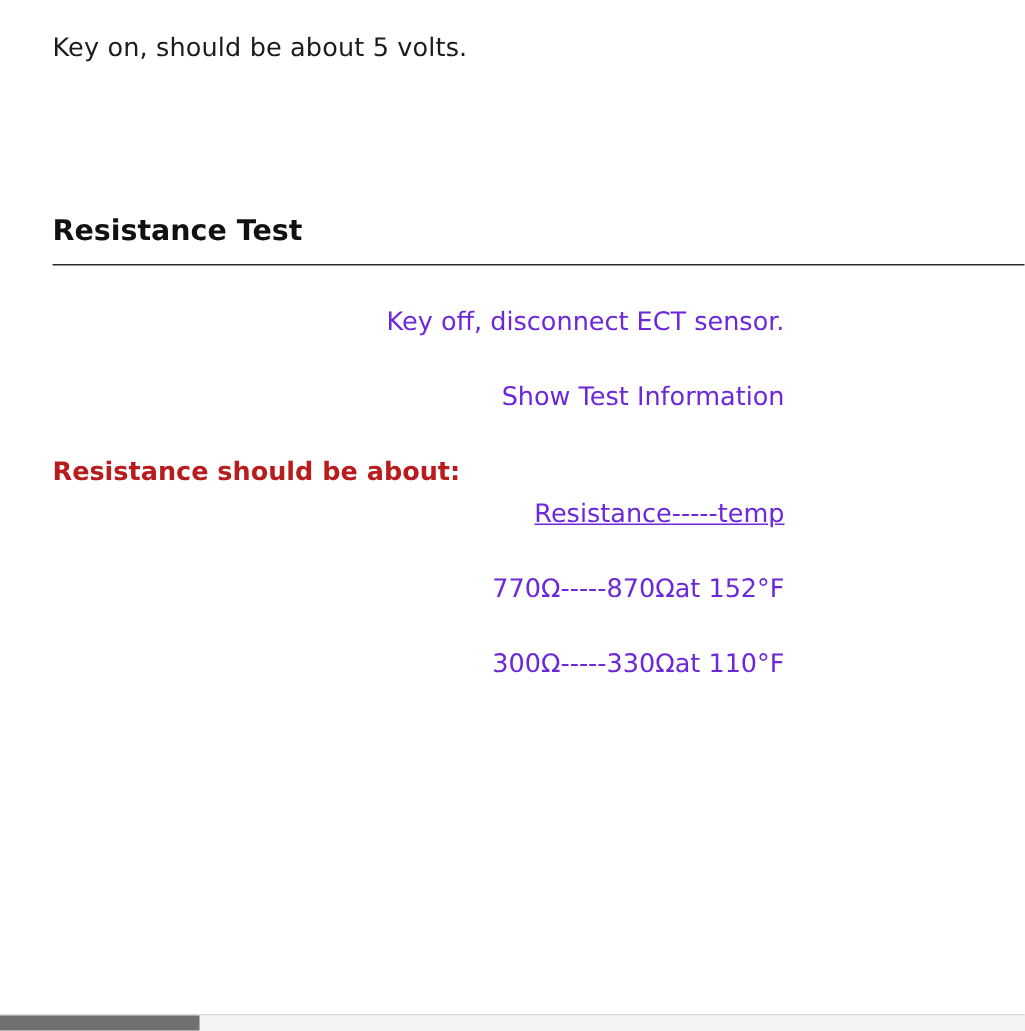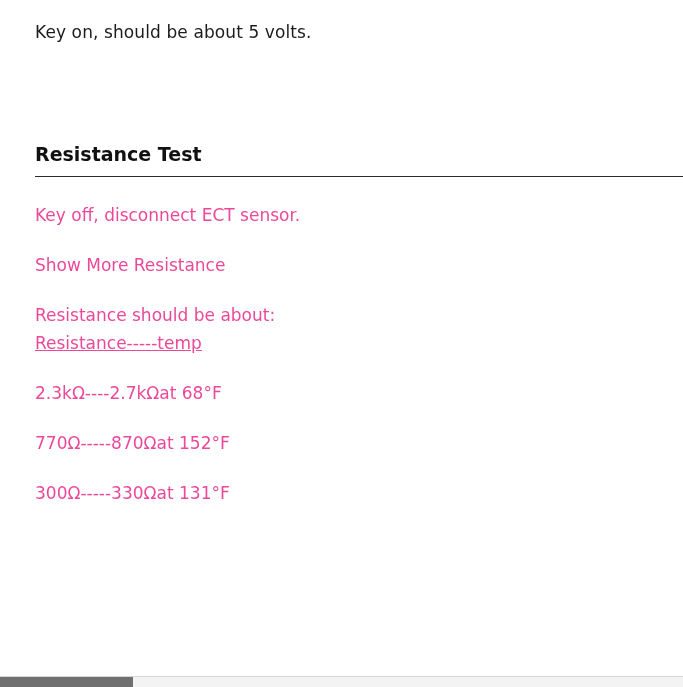--- a/index.html
+++ b/index.html
@@ -48,30 +48,31 @@
     border: 0;
     border-top: 1px solid #2b2b2b;
     margin: 0 0 0 0;
     width: 648px;
     position: relative;
     left: 0;
   }
   .para {
     font-size: 17px;
     line-height: 24px;
-    color: #ec4899;
+    color: #6d28d9;
     margin-top: 26px;
+    text-align: right;
   }
   .para-first {
     margin-top: 26px;
   }
   .bold-label {
     font-size: 17px;
-    font-weight: normal;
-    color: #ec4899;
+    font-weight: bold;
+    color: #b91c1c;
     line-height: 24px;
     margin-top: 26px;
   }
   .tight {
     margin-top: 4px;
     text-decoration: underline;
   }
   .bottom-bar {
     position: absolute;
     left: 0;
@@ -114,31 +115,30 @@
 
   <div class="content">
     <hr class="divider">
   </div>
 
   <div class="content">
 
     <div class="para para-first">Key off, disconnect ECT sensor.</div>
 
 
-    <div class="para">Show More Resistance</div>
+    <div class="para">Show Test Information</div>
 
     <div class="bold-label">Resistance should be about:</div>
 
     <div class="para tight">Resistance-----temp</div>
 
-    <div class="para">2.3kΩ----2.7kΩat 68°F</div>
 
     <div class="para">770Ω-----870Ωat 152°F</div>
 
-    <div class="para">300Ω-----330Ωat 131°F</div>
+    <div class="para">300Ω-----330Ωat 110°F</div>
   </div>
 
   <div class="bottom-bar">
     <div class="bottom-bar-thumb2"></div>
     <div class="bottom-bar-thumb"></div>
   </div>
 
 </div>
 
 </body></html>

